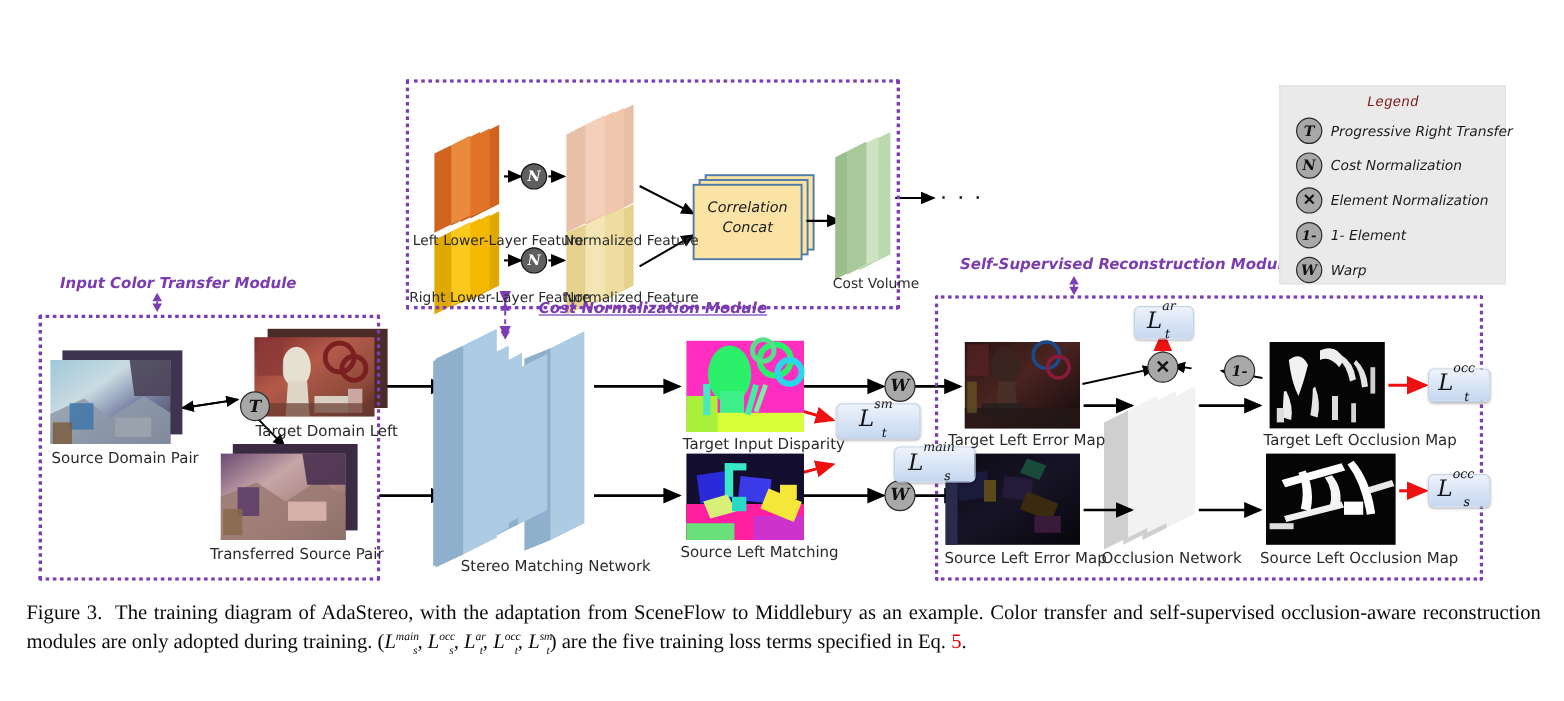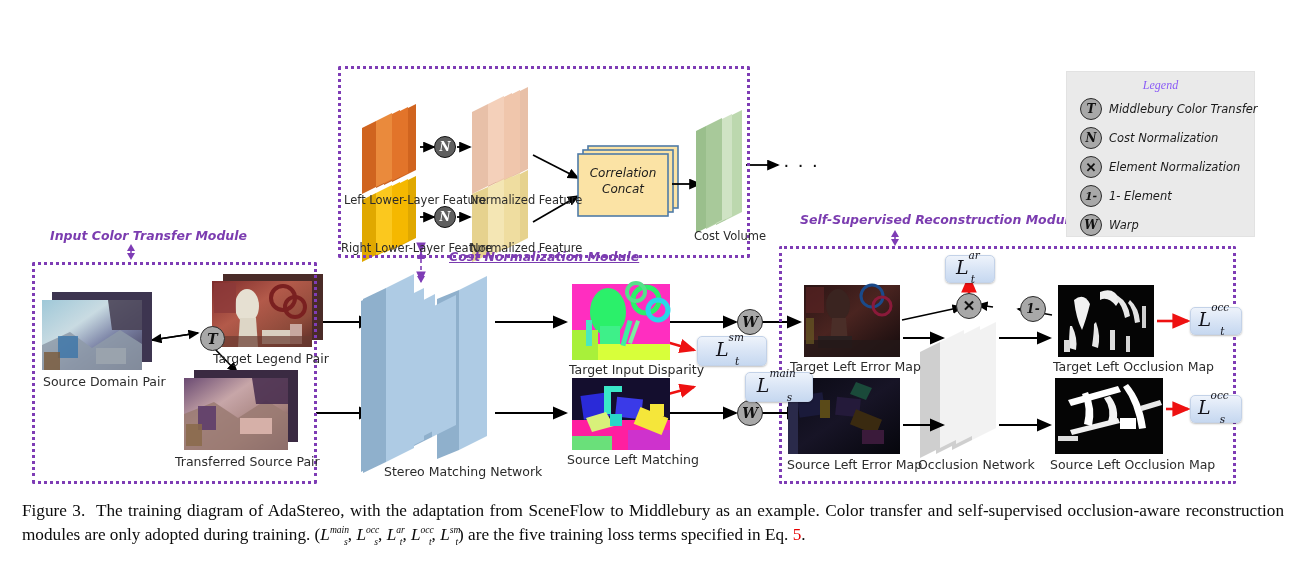--- a/index.html
+++ b/index.html
@@ -106,22 +106,22 @@
     position: absolute;
     background: #eaeaea;
     border: 1px solid #e2e2e2;
   }
   .legend-title {
     position: absolute;
     width: 100%;
     text-align: center;
     font-style: italic;
     font-size: 12px;
-    color: #8b5cf6;
-    font-family: Liberation Serif, serif;
+    color: #7f1d1d;
+    font-family: Liberation Mono, monospace;
   }
   .legend-row {
     position: absolute;
     display: flex;
     align-items: center;
     gap: 7px;
   }
   .legend-row .op { position: relative; }
   .legend-row .lbl {
     font-style: italic;
@@ -504,21 +504,21 @@
     <span class="lx"><span>L</span><sup>ar</sup><sub>t</sub></span>
   </div>
   <div class="loss" style="left:1190px; top:307px; width:52px; height:28px;">
     <span class="lx"><span>L</span><sup>occ</sup><sub>t</sub></span>
   </div>
   <div class="loss" style="left:1190px; top:395px; width:52px; height:28px;">
     <span class="lx"><span>L</span><sup>occ</sup><sub>s</sub></span>
   </div>
 
   <div class="cap" style="left:43px; top:374px;">Source Domain Pair</div>
-  <div class="cap" style="left:213px; top:351px;">Target Legend Pair</div>
+  <div class="cap" style="left:213px; top:351px;">Target Domain Left</div>
   <div class="cap" style="left:175px; top:454px;text-align:center;">Transferred Source Pair</div>
 
   <div class="cap sm" style="left:344px; top:193px;">Left Lower-Layer Feature</div>
   <div class="cap sm" style="left:470px; top:193px;">Normalized Feature</div>
   <div class="cap sm" style="left:341px; top:241px;">Right Lower-Layer Feature</div>
   <div class="cap sm" style="left:470px; top:241px;">Normalized Feature</div>
   <div class="cap sm" style="left:694px; top:229px;">Cost Volume</div>
 
   <div class="abs" style="left:586px; top:165px; width:74px; text-align:center; font-style:italic; font-size:12px; color:#1b1b1b; line-height:1.35; font-family:'DejaVu Sans',sans-serif;">
     <div>Correlation</div>
@@ -536,21 +536,21 @@
   <div class="cap" style="left:1053px; top:359px;">Target Left Occlusion Map</div>
   <div class="cap" style="left:1050px; top:457px;">Source Left Occlusion Map</div>
 
   <div class="legend-box" style="left:1066px; top:71px; width:187px; height:164px;">
     <div class="legend-title" style="top:6px;">Legend</div>
 
     <div class="legend-row" style="left:13px; top:26px;">
       <span class="op" style="width:22px;height:22px;font-size:12px;">
           <span>T</span>
         </span>
-      <span class="lbl">Middlebury Color Transfer</span>
+      <span class="lbl">Progressive Right Transfer</span>
     </div>
     <div class="legend-row" style="left:13px; top:55px;">
       <span class="op" style="width:22px;height:22px;font-size:12px;">
           <span>N</span>
         </span>
       <span class="lbl">Cost Normalization</span>
     </div>
     <div class="legend-row" style="left:13px; top:84px;">
       <span class="op" style="width:22px;height:22px;font-size:13px;font-style:normal;">
           <span>✕</span>

